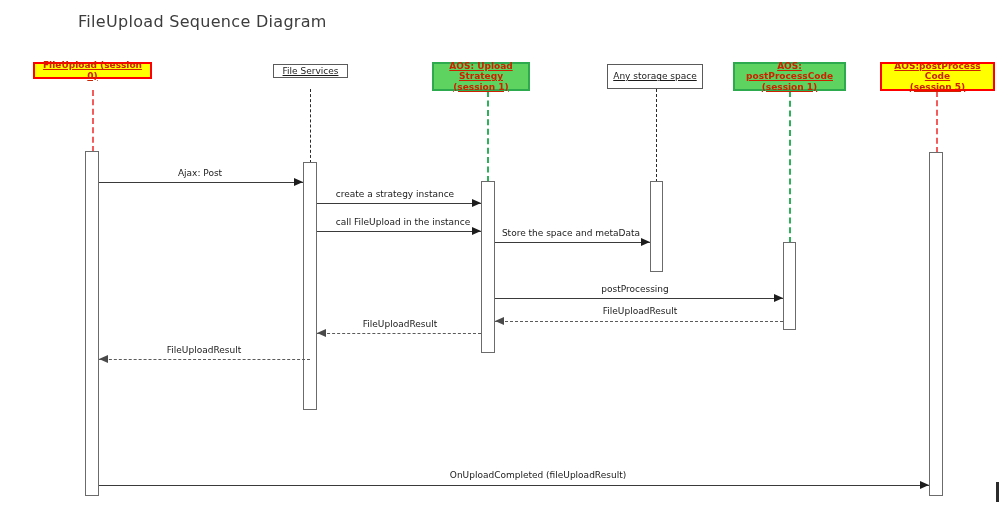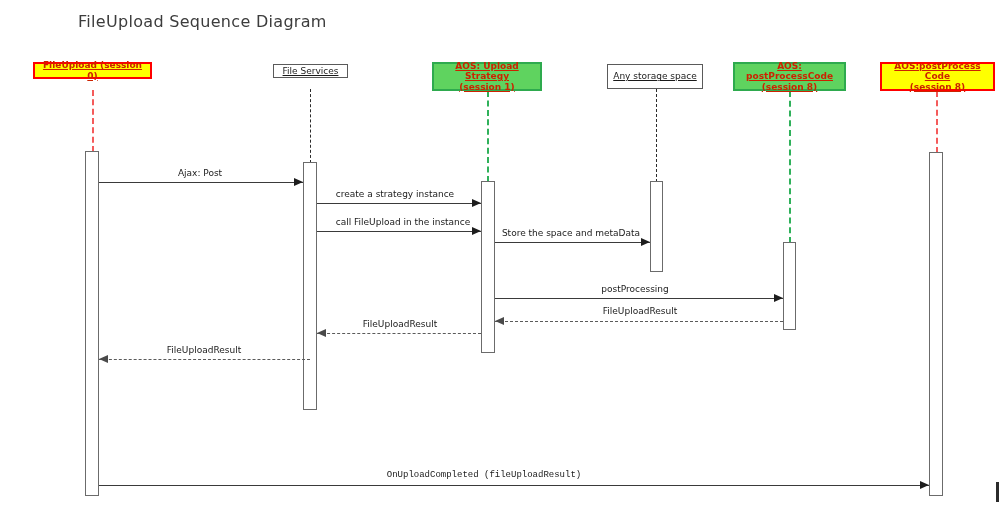--- a/index.html
+++ b/index.html
@@ -163,42 +163,42 @@
       <div class="arrow-head left" style="top: 317px; left: 495px;"></div>
       <div class="msg-label" style="left: 640px; top: 306px;">FileUploadResult</div>
       <div class="msg-line dashed" style="left: 317px; top: 333px; width: 164px;"></div>
       <div class="arrow-head left" style="top: 329px; left: 317px;"></div>
       <div class="msg-label" style="left: 400px; top: 319px;">FileUploadResult</div>
       <div class="msg-line dashed" style="left: 99px; top: 359px; width: 211px;"></div>
       <div class="arrow-head left" style="top: 355px; left: 99px;"></div>
       <div class="msg-label" style="left: 204px; top: 345px;">FileUploadResult</div>
       <div class="msg-line" style="left: 99px; top: 485px; width: 830px;"></div>
       <div class="arrow-head right" style="top: 481px; left: 920px;"></div>
-      <div class="msg-label" style="left: 484px; top: 470px; font-family: Liberation Mono, monospace;">OnUploadCompleted (fileUploadResult)</div>
+      <div class="msg-label" style="left: 538px; top: 470px;">OnUploadCompleted (fileUploadResult)</div>
     </div>
   <div id="participants-layer">
       <div class="participant p-yellow" style="left: 33px; top: 62px; width: 119px; height: 17px;">
         <span class="plabel">FileUpload (session 0)</span>
       </div>
       <div class="participant p-white" style="left: 273px; top: 64px; width: 75px; height: 14px;">
         <span class="plabel">File Services</span>
       </div>
-      <div class="participant p-green" style="left: 432px; top: 62px; width: 110px; height: 29px;">
+      <div class="participant p-green" style="left: 432px; top: 62px; width: 98px; height: 29px;">
         <span class="plabel">AOS: Upload Strategy
 (session 1)</span>
       </div>
       <div class="participant p-white" style="left: 607px; top: 64px; width: 96px; height: 25px;">
         <span class="plabel">Any storage space</span>
       </div>
       <div class="participant p-green" style="left: 733px; top: 62px; width: 113px; height: 29px;">
         <span class="plabel">AOS: postProcessCode
-(session 8)</span>
+(session 1)</span>
       </div>
       <div class="participant p-yellow" style="left: 880px; top: 62px; width: 115px; height: 29px;">
         <span class="plabel">AOS:postProcess Code
-(session 8)</span>
+(session 5)</span>
       </div>
     </div>
   <div id="extras-layer">
       <div class="edge-mark" style="left: 996px; top: 482px; width: 3px; height: 20px;"></div>
     </div>
 
 </div>
 
 </body></html>

